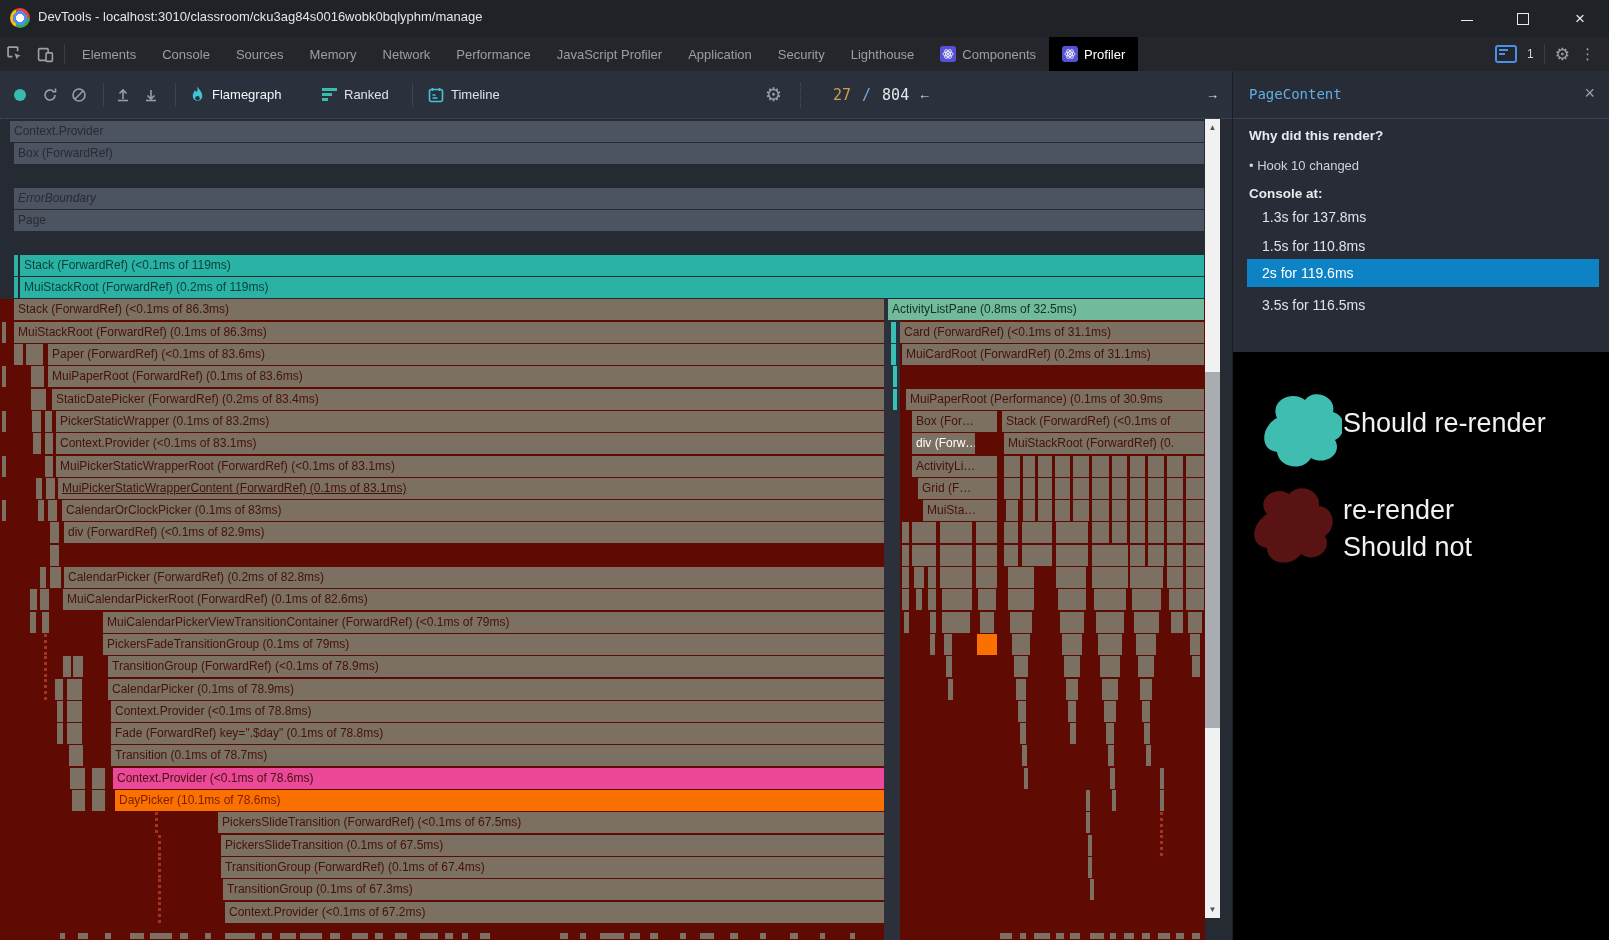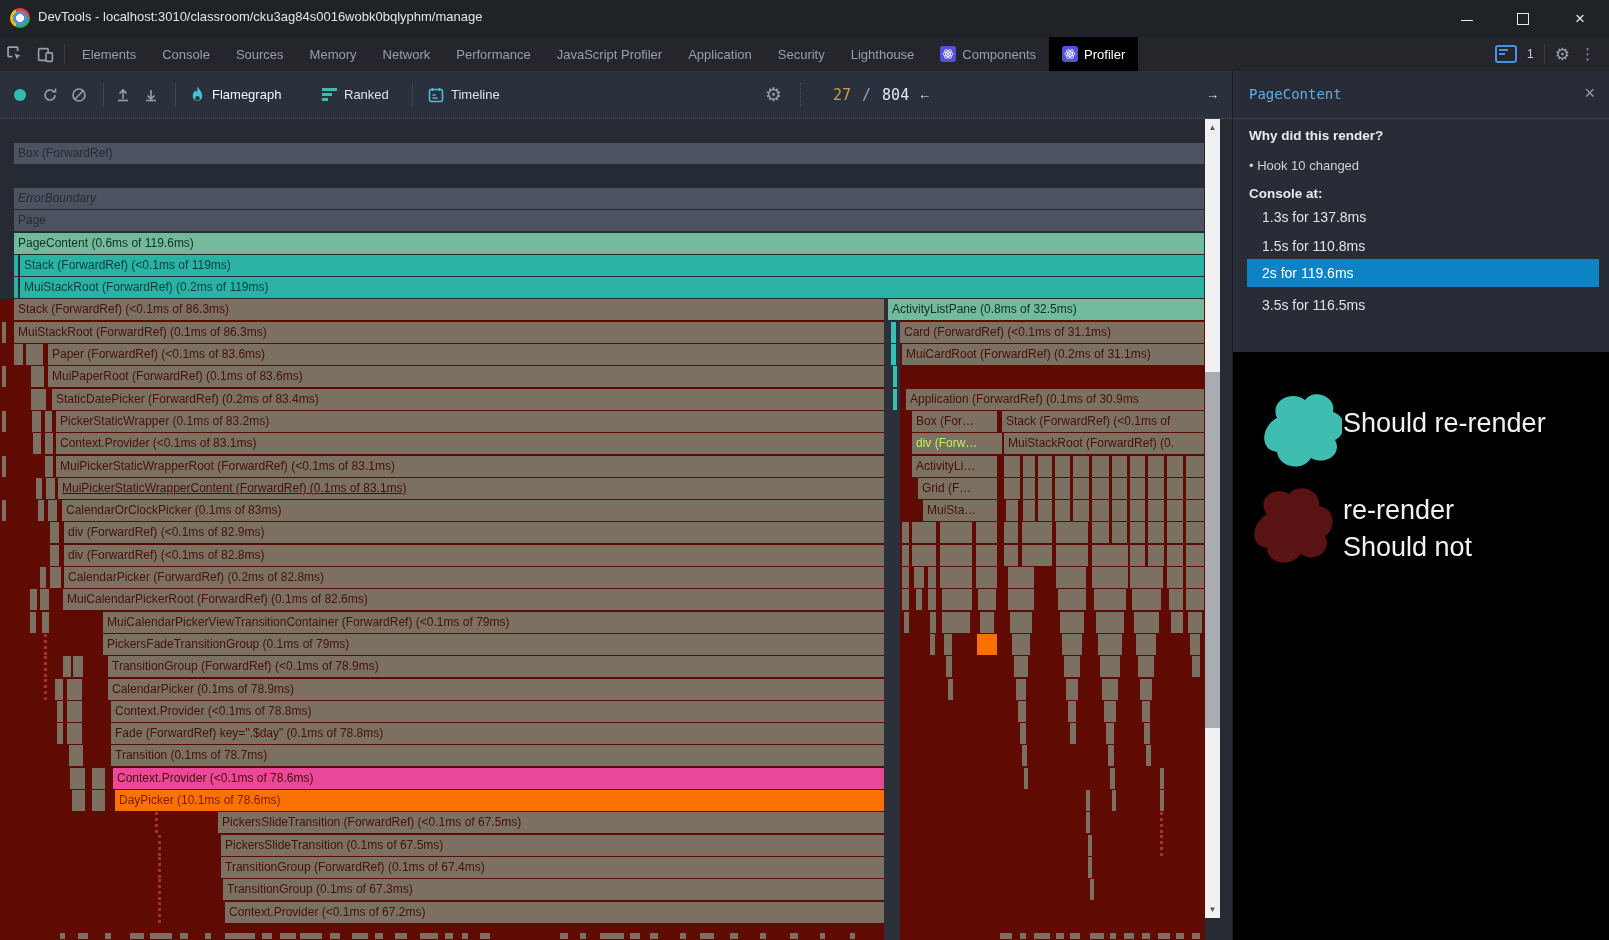--- a/index.html
+++ b/index.html
@@ -265,24 +265,24 @@
         <div class="mbar" style="height: 8px; background: rgb(60, 193, 179);"></div>
         <div class="mbar" style="height: 6px; background: rgb(60, 193, 179);"></div>
       </div>
     <div class="pt-item" style="left:1206px">→</div>
   <div id="sel-marker" style="left: 1107px;"></div>
     </div>
 
   <div id="flame">
     <div id="red-bg"></div>
     <div id="gap-strip"></div>
+  <div class="bar" title="Context.Provider" style="left: 10px; top: 2px; width: 1194px; background: rgb(76, 83, 97); color: rgb(39, 44, 53);">Context.Provider</div>
       <div class="bar" title="Box (ForwardRef)" style="left: 14px; top: 24px; width: 1190px; background: rgb(76, 83, 97); color: rgb(39, 44, 53);">Box (ForwardRef)</div>
       <div class="bar" title="ErrorBoundary" style="left: 14px; top: 69px; width: 1190px; background: rgb(76, 83, 97); color: rgb(39, 44, 53); font-style: italic;">ErrorBoundary</div>
       <div class="bar" title="Page" style="left: 14px; top: 91px; width: 1190px; background: rgb(76, 83, 97); color: rgb(39, 44, 53);">Page</div>
-      <div class="bar" title="PageContent (0.6ms of 119.6ms)" style="left: 14px; top: 114px; width: 1190px; background: rgb(113, 186, 155); color: rgb(18, 49, 41);">PageContent (0.6ms of 119.6ms)</div>
       <div class="bar" title="" style="left: 14px; top: 136px; width: 4px; background: rgb(42, 179, 164); color: rgb(9, 63, 57);"></div>
       <div class="bar" title="Stack (ForwardRef) (&lt;0.1ms of 119ms)" style="left: 20px; top: 136px; width: 1184px; background: rgb(42, 179, 164); color: rgb(9, 63, 57);">Stack (ForwardRef) (&lt;0.1ms of 119ms)</div>
       <div class="bar" title="" style="left: 14px; top: 158px; width: 4px; background: rgb(42, 179, 164); color: rgb(9, 63, 57);"></div>
       <div class="bar" title="MuiStackRoot (ForwardRef) (0.2ms of 119ms)" style="left: 20px; top: 158px; width: 1184px; background: rgb(42, 179, 164); color: rgb(9, 63, 57);">MuiStackRoot (ForwardRef) (0.2ms of 119ms)</div>
       <div class="bar" title="Stack (ForwardRef) (&lt;0.1ms of 86.3ms)" style="left: 14px; top: 180px; width: 870px; background: rgb(123, 112, 98); color: rgb(70, 18, 10);">Stack (ForwardRef) (&lt;0.1ms of 86.3ms)</div>
       <div class="bar" title="ActivityListPane (0.8ms of 32.5ms)" style="left: 888px; top: 180px; width: 316px; background: rgb(113, 186, 155); color: rgb(18, 49, 41);">ActivityListPane (0.8ms of 32.5ms)</div>
       <div class="bar" title="" style="left: 2px; top: 203px; width: 4px; background: rgb(123, 112, 98); color: rgb(70, 18, 10);"></div>
       <div class="bar" title="MuiStackRoot (ForwardRef) (0.1ms of 86.3ms)" style="left: 14px; top: 203px; width: 870px; background: rgb(123, 112, 98); color: rgb(70, 18, 10);">MuiStackRoot (ForwardRef) (0.1ms of 86.3ms)</div>
       <div class="bar" title="" style="left: 891px; top: 203px; width: 5px; background: rgb(56, 193, 178); color: rgb(9, 63, 57);"></div>
       <div class="bar" title="Card (ForwardRef) (&lt;0.1ms of 31.1ms)" style="left: 900px; top: 203px; width: 304px; background: rgb(123, 112, 98); color: rgb(70, 18, 10);">Card (ForwardRef) (&lt;0.1ms of 31.1ms)</div>
@@ -291,31 +291,31 @@
       <div class="bar" title="Paper (ForwardRef) (&lt;0.1ms of 83.6ms)" style="left: 48px; top: 225px; width: 836px; background: rgb(123, 112, 98); color: rgb(70, 18, 10);">Paper (ForwardRef) (&lt;0.1ms of 83.6ms)</div>
       <div class="bar" title="" style="left: 891px; top: 225px; width: 5px; background: rgb(56, 193, 178); color: rgb(9, 63, 57);"></div>
       <div class="bar" title="MuiCardRoot (ForwardRef) (0.2ms of 31.1ms)" style="left: 902px; top: 225px; width: 302px; background: rgb(123, 112, 98); color: rgb(70, 18, 10);">MuiCardRoot (ForwardRef) (0.2ms of 31.1ms)</div>
       <div class="bar" title="" style="left: 2px; top: 247px; width: 4px; background: rgb(123, 112, 98); color: rgb(70, 18, 10);"></div>
       <div class="bar" title="" style="left: 31px; top: 247px; width: 13px; background: rgb(123, 112, 98); color: rgb(70, 18, 10);"></div>
       <div class="bar" title="MuiPaperRoot (ForwardRef) (0.1ms of 83.6ms)" style="left: 48px; top: 247px; width: 836px; background: rgb(123, 112, 98); color: rgb(70, 18, 10);">MuiPaperRoot (ForwardRef) (0.1ms of 83.6ms)</div>
       <div class="bar" title="" style="left: 893px; top: 247px; width: 4px; background: rgb(56, 193, 178); color: rgb(9, 63, 57);"></div>
       <div class="bar" title="" style="left: 31px; top: 270px; width: 15px; background: rgb(123, 112, 98); color: rgb(70, 18, 10);"></div>
       <div class="bar" title="StaticDatePicker (ForwardRef) (0.2ms of 83.4ms)" style="left: 52px; top: 270px; width: 832px; background: rgb(123, 112, 98); color: rgb(70, 18, 10);">StaticDatePicker (ForwardRef) (0.2ms of 83.4ms)</div>
       <div class="bar" title="" style="left: 893px; top: 270px; width: 4px; background: rgb(56, 193, 178); color: rgb(9, 63, 57);"></div>
-      <div class="bar" title="MuiPaperRoot (ForwardRef) (0.1ms of 30.9ms" style="left: 906px; top: 270px; width: 298px; background: rgb(123, 112, 98); color: rgb(70, 18, 10);">Application (ForwardRef) (0.1ms of 30.9ms</div>
+      <div class="bar" title="MuiPaperRoot (ForwardRef) (0.1ms of 30.9ms" style="left: 906px; top: 270px; width: 298px; background: rgb(123, 112, 98); color: rgb(70, 18, 10);">MuiPaperRoot (Performance) (0.1ms of 30.9ms</div>
       <div class="bar" title="" style="left: 2px; top: 292px; width: 4px; background: rgb(123, 112, 98); color: rgb(70, 18, 10);"></div>
       <div class="bar" title="" style="left: 32px; top: 292px; width: 9px; background: rgb(123, 112, 98); color: rgb(70, 18, 10);"></div>
       <div class="bar" title="" style="left: 45px; top: 292px; width: 7px; background: rgb(123, 112, 98); color: rgb(70, 18, 10);"></div>
       <div class="bar" title="PickerStaticWrapper (0.1ms of 83.2ms)" style="left: 56px; top: 292px; width: 828px; background: rgb(123, 112, 98); color: rgb(70, 18, 10);">PickerStaticWrapper (0.1ms of 83.2ms)</div>
       <div class="bar" title="Box (For…" style="left: 912px; top: 292px; width: 85px; background: rgb(123, 112, 98); color: rgb(70, 18, 10);">Box (For…</div>
       <div class="bar" title="Stack (ForwardRef) (&lt;0.1ms of" style="left: 1002px; top: 292px; width: 202px; background: rgb(123, 112, 98); color: rgb(70, 18, 10);">Stack (ForwardRef) (&lt;0.1ms of</div>
       <div class="bar" title="" style="left: 33px; top: 314px; width: 8px; background: rgb(123, 112, 98); color: rgb(70, 18, 10);"></div>
       <div class="bar" title="" style="left: 45px; top: 314px; width: 8px; background: rgb(123, 112, 98); color: rgb(70, 18, 10);"></div>
       <div class="bar" title="Context.Provider (&lt;0.1ms of 83.1ms)" style="left: 56px; top: 314px; width: 828px; background: rgb(123, 112, 98); color: rgb(70, 18, 10);">Context.Provider (&lt;0.1ms of 83.1ms)</div>
-      <div class="bar" title="div (Forw…" style="left: 912px; top: 314px; width: 90px; background: rgb(123, 112, 98); color: #bef264;">div (Forw…</div>
+      <div class="bar" title="div (Forw…" style="left: 912px; top: 314px; width: 63px; background: rgb(123, 112, 98); color: #ffffff;">div (Forw…</div>
       <div class="bar" title="MuiStackRoot (ForwardRef) (0." style="left: 1004px; top: 314px; width: 200px; background: rgb(123, 112, 98); color: rgb(70, 18, 10);">MuiStackRoot (ForwardRef) (0.</div>
       <div class="bar" title="" style="left: 2px; top: 337px; width: 4px; background: rgb(123, 112, 98); color: rgb(70, 18, 10);"></div>
       <div class="bar" title="" style="left: 45px; top: 337px; width: 8px; background: rgb(123, 112, 98); color: rgb(70, 18, 10);"></div>
       <div class="bar" title="MuiPickerStaticWrapperRoot (ForwardRef) (&lt;0.1ms of 83.1ms)" style="left: 56px; top: 337px; width: 828px; background: rgb(123, 112, 98); color: rgb(70, 18, 10);">MuiPickerStaticWrapperRoot (ForwardRef) (&lt;0.1ms of 83.1ms)</div>
       <div class="bar" title="ActivityLi…" style="left: 912px; top: 337px; width: 85px; background: rgb(123, 112, 98); color: rgb(70, 18, 10);">ActivityLi…</div>
       <div class="bar" title="" style="left: 1004px; top: 337px; width: 16px; background: rgb(123, 112, 98); color: rgb(70, 18, 10);"></div>
       <div class="bar" title="" style="left: 1023px; top: 337px; width: 12px; background: rgb(123, 112, 98); color: rgb(70, 18, 10);"></div>
       <div class="bar" title="" style="left: 1038px; top: 337px; width: 14px; background: rgb(123, 112, 98); color: rgb(70, 18, 10);"></div>
       <div class="bar" title="" style="left: 1055px; top: 337px; width: 15px; background: rgb(123, 112, 98); color: rgb(70, 18, 10);"></div>
       <div class="bar" title="" style="left: 1073px; top: 337px; width: 16px; background: rgb(123, 112, 98); color: rgb(70, 18, 10);"></div>
@@ -365,21 +365,20 @@
       <div class="bar" title="" style="left: 1004px; top: 403px; width: 14px; background: rgb(123, 112, 98); color: rgb(70, 18, 10);"></div>
       <div class="bar" title="" style="left: 1022px; top: 403px; width: 30px; background: rgb(123, 112, 98); color: rgb(70, 18, 10);"></div>
       <div class="bar" title="" style="left: 1056px; top: 403px; width: 32px; background: rgb(123, 112, 98); color: rgb(70, 18, 10);"></div>
       <div class="bar" title="" style="left: 1092px; top: 403px; width: 17px; background: rgb(123, 112, 98); color: rgb(70, 18, 10);"></div>
       <div class="bar" title="" style="left: 1112px; top: 403px; width: 15px; background: rgb(123, 112, 98); color: rgb(70, 18, 10);"></div>
       <div class="bar" title="" style="left: 1130px; top: 403px; width: 15px; background: rgb(123, 112, 98); color: rgb(70, 18, 10);"></div>
       <div class="bar" title="" style="left: 1148px; top: 403px; width: 16px; background: rgb(123, 112, 98); color: rgb(70, 18, 10);"></div>
       <div class="bar" title="" style="left: 1167px; top: 403px; width: 16px; background: rgb(123, 112, 98); color: rgb(70, 18, 10);"></div>
       <div class="bar" title="" style="left: 1186px; top: 403px; width: 18px; background: rgb(123, 112, 98); color: rgb(70, 18, 10);"></div>
       <div class="bar" title="" style="left: 50px; top: 426px; width: 9px; background: rgb(123, 112, 98); color: rgb(70, 18, 10);"></div>
-      <div class="bar" title="div (ForwardRef) (&lt;0.1ms of 82.8ms)" style="left: 64px; top: 426px; width: 820px; background: rgb(123, 112, 98); color: rgb(70, 18, 10);">div (ForwardRef) (&lt;0.1ms of 82.8ms)</div>
       <div class="bar" title="" style="left: 902px; top: 426px; width: 7px; background: rgb(123, 112, 98); color: rgb(70, 18, 10);"></div>
       <div class="bar" title="" style="left: 912px; top: 426px; width: 24px; background: rgb(123, 112, 98); color: rgb(70, 18, 10);"></div>
       <div class="bar" title="" style="left: 940px; top: 426px; width: 32px; background: rgb(123, 112, 98); color: rgb(70, 18, 10);"></div>
       <div class="bar" title="" style="left: 976px; top: 426px; width: 21px; background: rgb(123, 112, 98); color: rgb(70, 18, 10);"></div>
       <div class="bar" title="" style="left: 1004px; top: 426px; width: 14px; background: rgb(123, 112, 98); color: rgb(70, 18, 10);"></div>
       <div class="bar" title="" style="left: 1022px; top: 426px; width: 30px; background: rgb(123, 112, 98); color: rgb(70, 18, 10);"></div>
       <div class="bar" title="" style="left: 1056px; top: 426px; width: 32px; background: rgb(123, 112, 98); color: rgb(70, 18, 10);"></div>
       <div class="bar" title="" style="left: 1092px; top: 426px; width: 36px; background: rgb(123, 112, 98); color: rgb(70, 18, 10);"></div>
       <div class="bar" title="" style="left: 1130px; top: 426px; width: 15px; background: rgb(123, 112, 98); color: rgb(70, 18, 10);"></div>
       <div class="bar" title="" style="left: 1148px; top: 426px; width: 16px; background: rgb(123, 112, 98); color: rgb(70, 18, 10);"></div>

